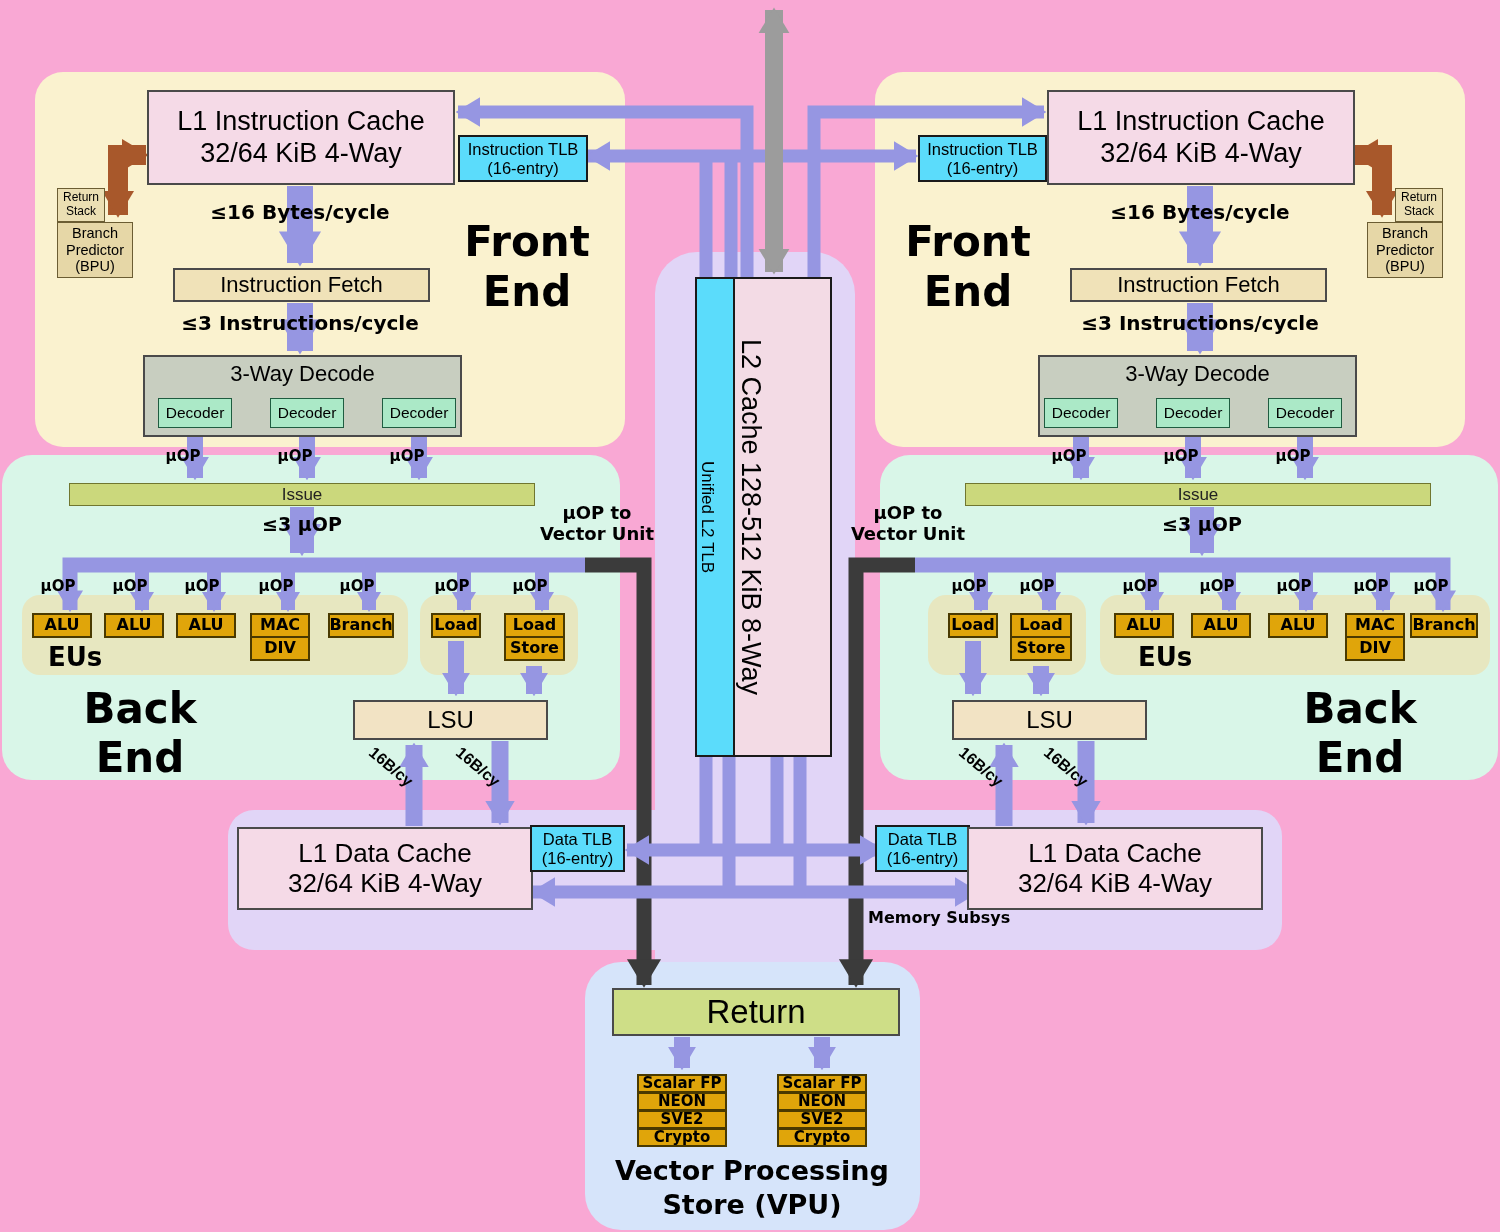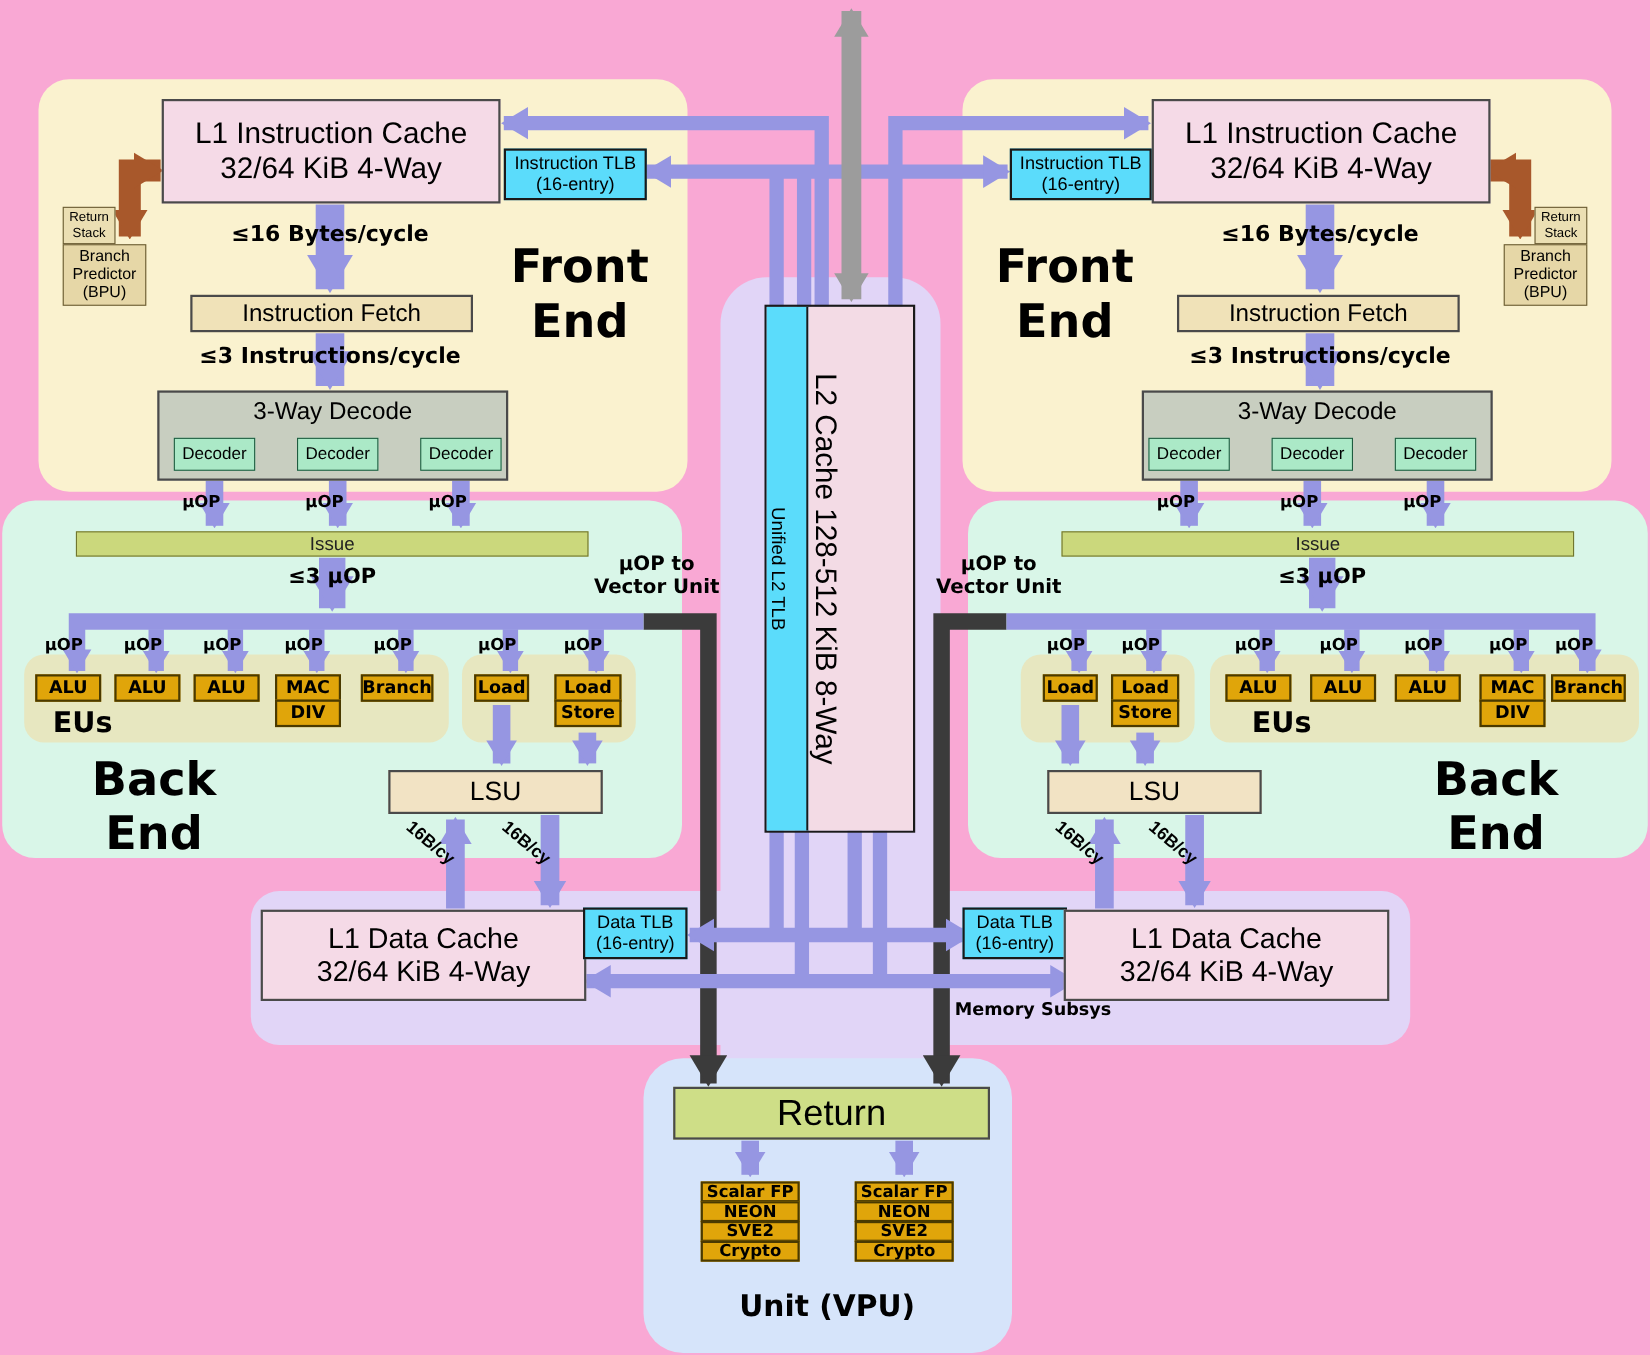--- a/index.html
+++ b/index.html
@@ -386,16 +386,17 @@
   <div class="b big" style="left:777px;top:1092px;width:90px;height:19px;background:#e0a50a;border:2px solid #4a3a00;font-size:15px;">
       <div>NEON</div>
     </div>
   <div class="b big" style="left:777px;top:1110px;width:90px;height:19px;background:#e0a50a;border:2px solid #4a3a00;font-size:15px;">
       <div>SVE2</div>
     </div>
   <div class="b big" style="left:777px;top:1128px;width:90px;height:19px;background:#e0a50a;border:2px solid #4a3a00;font-size:15px;">
       <div>Crypto</div>
     </div>
   <div class="b big" style="left:602px;top:1152px;width:300px;height:72px;font-size:27px;line-height:1.25;">
-    <div>Unit (VPU)</div>
+    <div>Vector Processing</div>
+    <div>Store (VPU)</div>
   </div>
 
 </div>
 
 </body></html>

